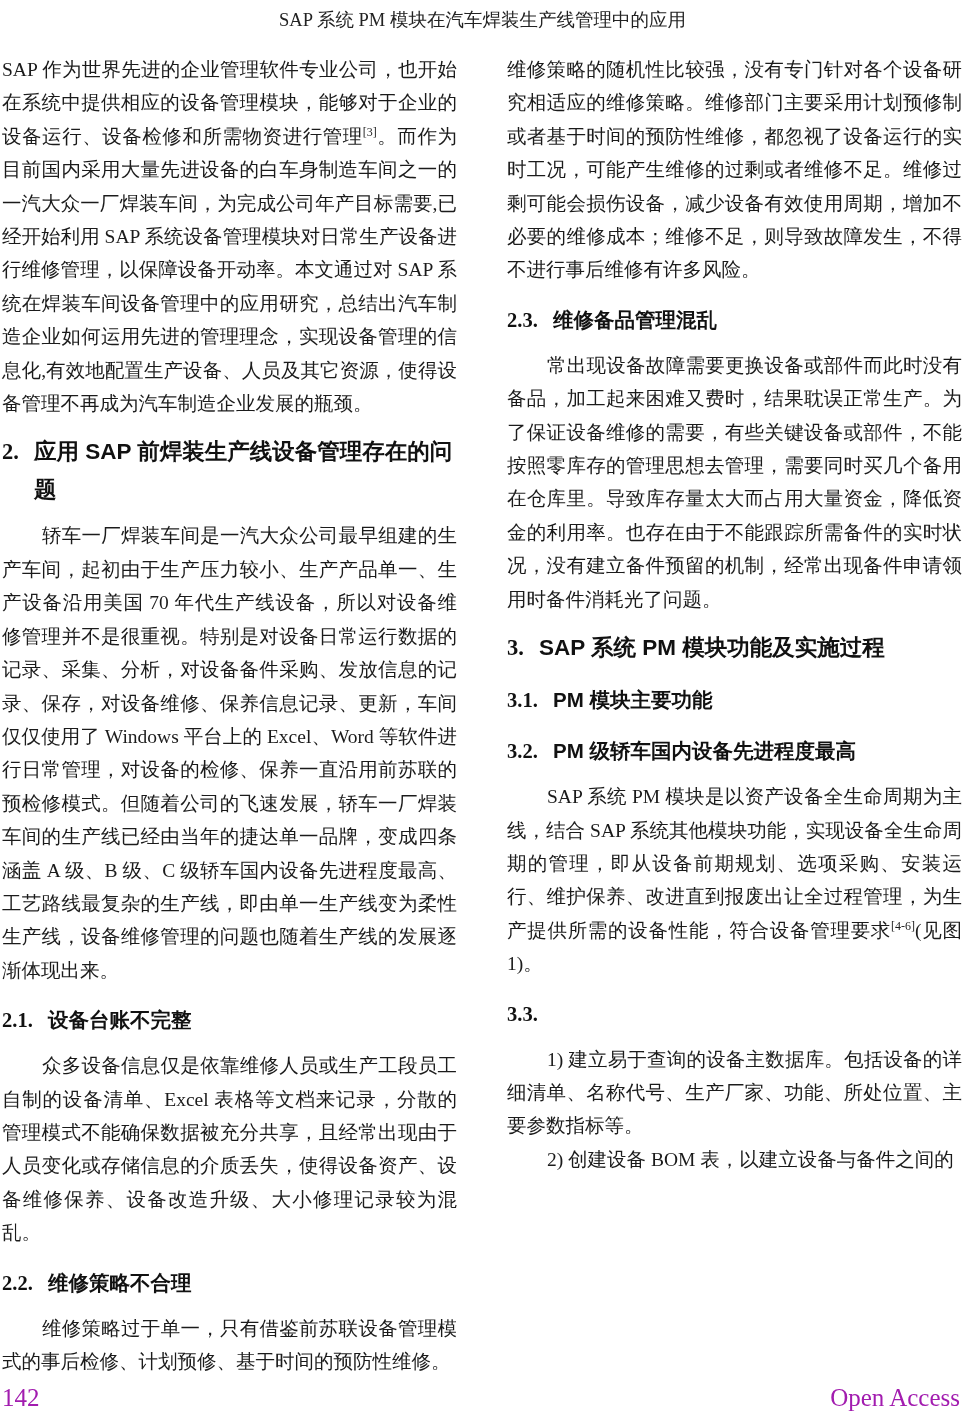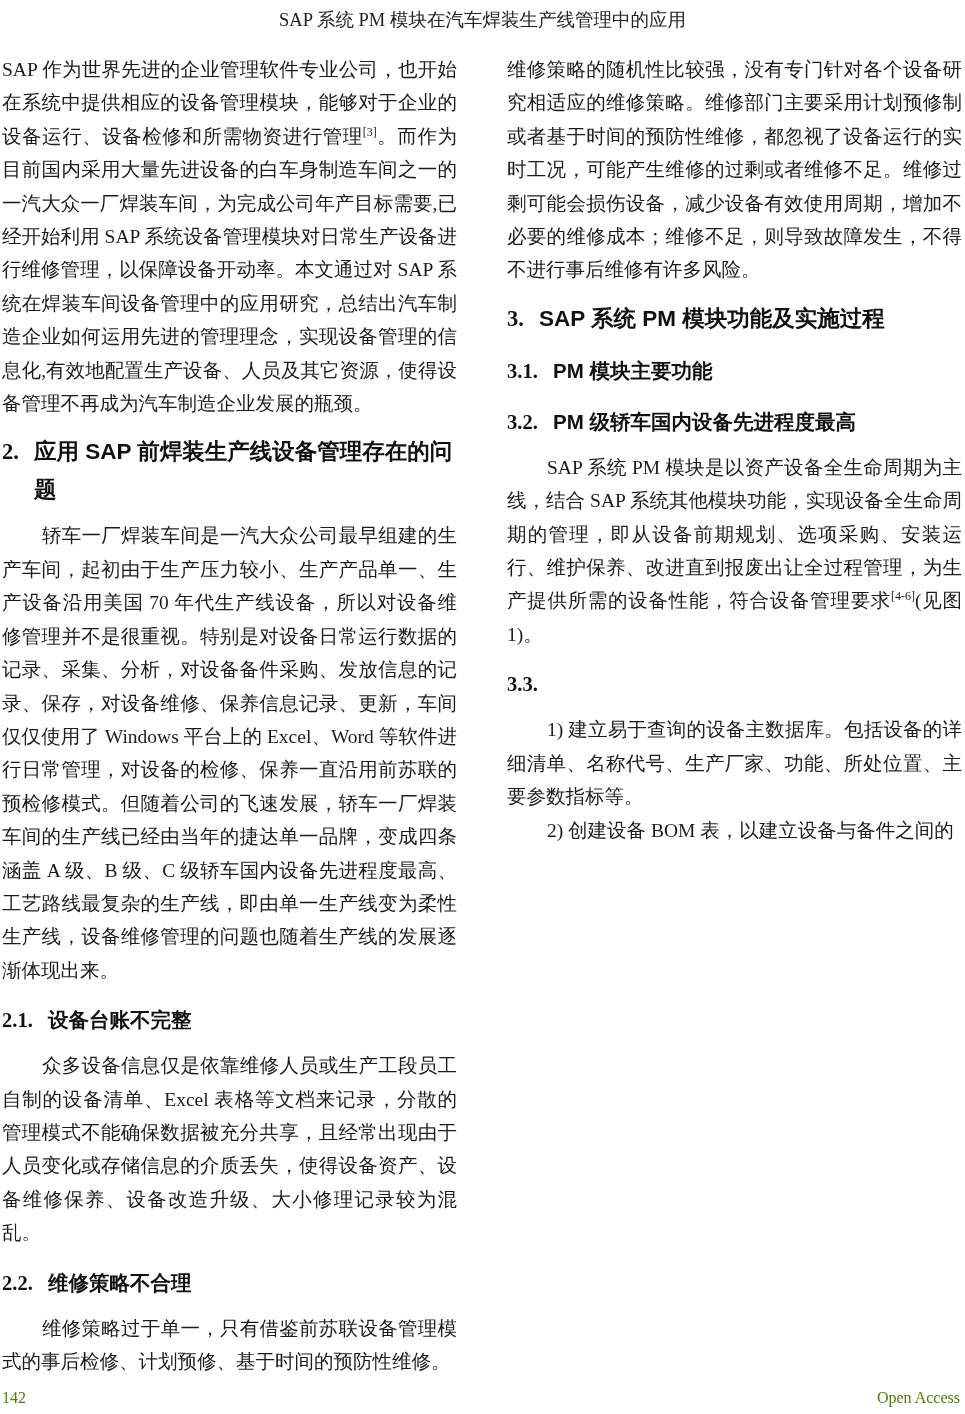--- a/index.html
+++ b/index.html
@@ -72,23 +72,23 @@
     vertical-align: 7px;
   }
 
   .footer {
     position: absolute;
     left: 2px;
     right: 5px;
     bottom: 4px;
     display: flex;
     justify-content: space-between;
-    font-size: 16px;
+    font-size: 25px;
     line-height: 24px;
-    color: #4d7c0f;
+    color: #a21caf;
   }
 </style>
 </head>
 <body>
 
 <div class="page">
 
   <div class="running-head">SAP 系统 PM 模块在汽车焊装生产线管理中的应用</div>
 
   <div class="columns">
@@ -114,20 +114,25 @@
         <span class="t">维修策略不合理</span>
       </h3>
       <p class="body indent">维修策略过于单一，只有借鉴前苏联设备管理模式的事后检修、计划预修、基于时间的预防性维修。</p>
 
     </div>
 
     <div class="col">
 
       <p class="body">维修策略的随机性比较强，没有专门针对各个设备研究相适应的维修策略。维修部门主要采用计划预修制或者基于时间的预防性维修，都忽视了设备运行的实时工况，可能产生维修的过剩或者维修不足。维修过剩可能会损伤设备，减少设备有效使用周期，增加不必要的维修成本；维修不足，则导致故障发生，不得不进行事后维修有许多风险。</p>
 
+      <h3 class="heading">
+        <span class="num">2.3.</span>
+        <span class="t">维修备品管理混乱</span>
+      </h3>
+      <p class="body indent">常出现设备故障需要更换设备或部件而此时没有备品，加工起来困难又费时，结果耽误正常生产。为了保证设备维修的需要，有些关键设备或部件，不能按照零库存的管理思想去管理，需要同时买几个备用在仓库里。导致库存量太大而占用大量资金，降低资金的利用率。也存在由于不能跟踪所需备件的实时状况，没有建立备件预留的机制，经常出现备件申请领用时备件消耗光了问题。</p>
 
       <h2 class="heading">
         <span class="num">3.</span>
         <span class="t">SAP 系统 PM 模块功能及实施过程</span>
       </h2>
 
       <h3 class="heading">
         <span class="num">3.1.</span>
         <span class="t">PM 模块主要功能</span>
       </h3>

